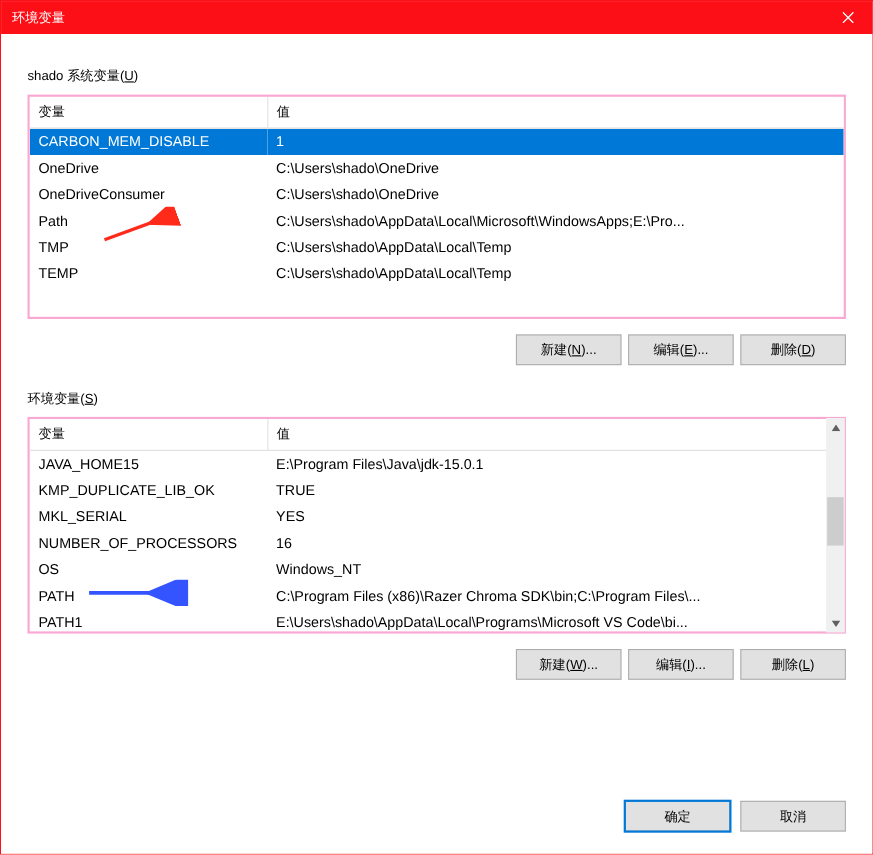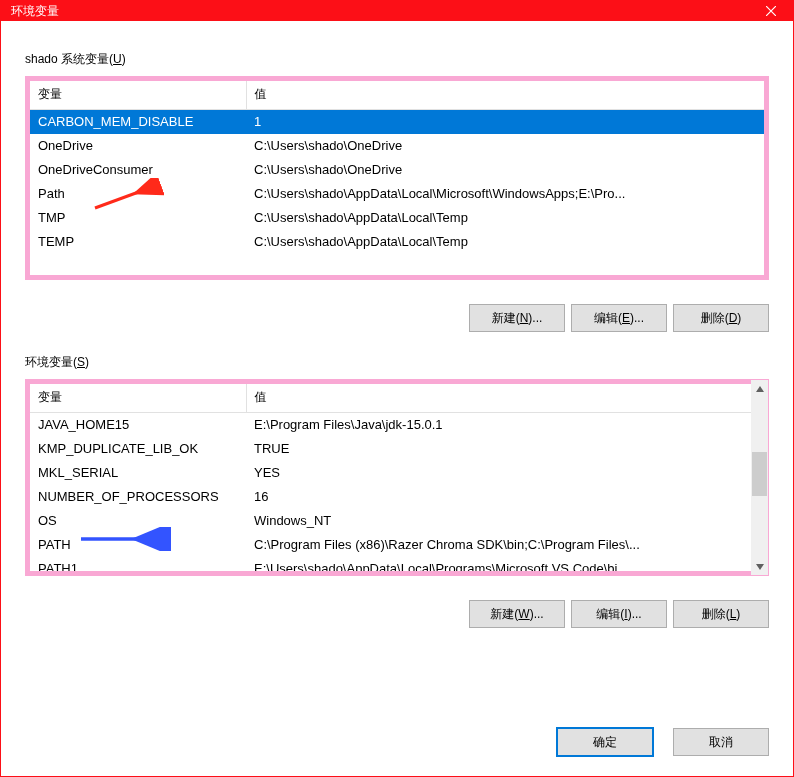--- a/index.html
+++ b/index.html
@@ -1,34 +1,34 @@
 <!DOCTYPE html>
 <html><head>
 <meta charset="utf-8">
 <style>
   * { box-sizing: border-box; }
   body { margin: 0; font-family: "Microsoft YaHei", "Segoe UI", Tahoma, sans-serif; font-size: 12px; background:#fff; }
   .window { width:794px; height:777px; border:1px solid #fc0f17; display:flex; flex-direction:column; position:relative; }
-  .titlebar { height:20px; background:#fc0f17; color:#fff; display:flex; align-items:center; padding:0 0 0 10px; }
+  .titlebar { height:30px; background:#fc0f17; color:#fff; display:flex; align-items:center; padding:0 0 0 10px; }
   .titlebar .title { flex:1; font-size:12px; }
   .titlebar .close { width:45px; height:100%; display:flex; align-items:center; justify-content:center; cursor:pointer; }
   .titlebar .close svg { width:10px; height:10px; }
   .body { flex:1; background:#fff; padding:18px 24px 20px 24px; display:flex; flex-direction:column; overflow:hidden; position:relative; }
   .section-label { font-size:12px; color:#000; margin-bottom:8px; margin-top:12px; }
   .section-label u { text-decoration:underline; }
-  .grid-wrap { border:5px solid #f9a8d4; background:#fff; }
+  .grid-wrap { border:2px solid #f9a8d4; background:#fff; }
   .grid { width:100%; border-collapse:collapse; table-layout:fixed; }
   .grid th { text-align:left; font-weight:normal; padding:5px 8px 6px 8px; background:#fff; border-bottom:1px solid #e1e1e1; border-right:1px solid #e1e1e1; font-size:12px; color:#000;}
   .grid th:last-child { border-right:none; }
   .grid td { padding:3px 8px 3px 8px; font-size:13px; color:#000; white-space:nowrap; overflow:hidden; text-overflow:ellipsis; line-height:18px; }
   .grid tr.selected td { background:#0078d7; color:#fff;margin-left:24px; }
-  .btnrow { display:flex; justify-content:flex-end; gap:6px; margin-top:24px;align-items:flex-end; }
+  .btnrow { display:flex; justify-content:flex-end; gap:6px; margin-top:14px;align-items:flex-end; }
   .btn { min-width:96px; height:28px; background:#e1e1e1; border:1px solid #adadad; font-size:12px; display:flex; align-items:center; justify-content:center; cursor:pointer; padding:0 14px; }
   .btn u { text-decoration:underline; }
-  .footer { margin-top:auto; display:flex; justify-content:flex-end; gap:20px; padding-top:26px; }
+  .footer { margin-top:auto; display:flex; justify-content:flex-end; gap:9px; padding-top:26px; }
   .btn.primary { outline:2px solid #0078d7; outline-offset:-1px; }
   .scrollbar { position:absolute; right:1px; top:1px; bottom:1px; width:17px; background:#f0f0f0; }
   .scroll-thumb { position:absolute; left:1px; right:1px; background:#cdcdcd; border-radius:0; }
   .sys-wrap { position:relative; }
   .sys-wrap .grid-wrap { height:197px; overflow:hidden; }
   .user-wrap .grid-wrap { height:204px; overflow:hidden; }
   .arrow-annot { position:absolute; pointer-events:none; }
 </style>
 </head>
 <body>

